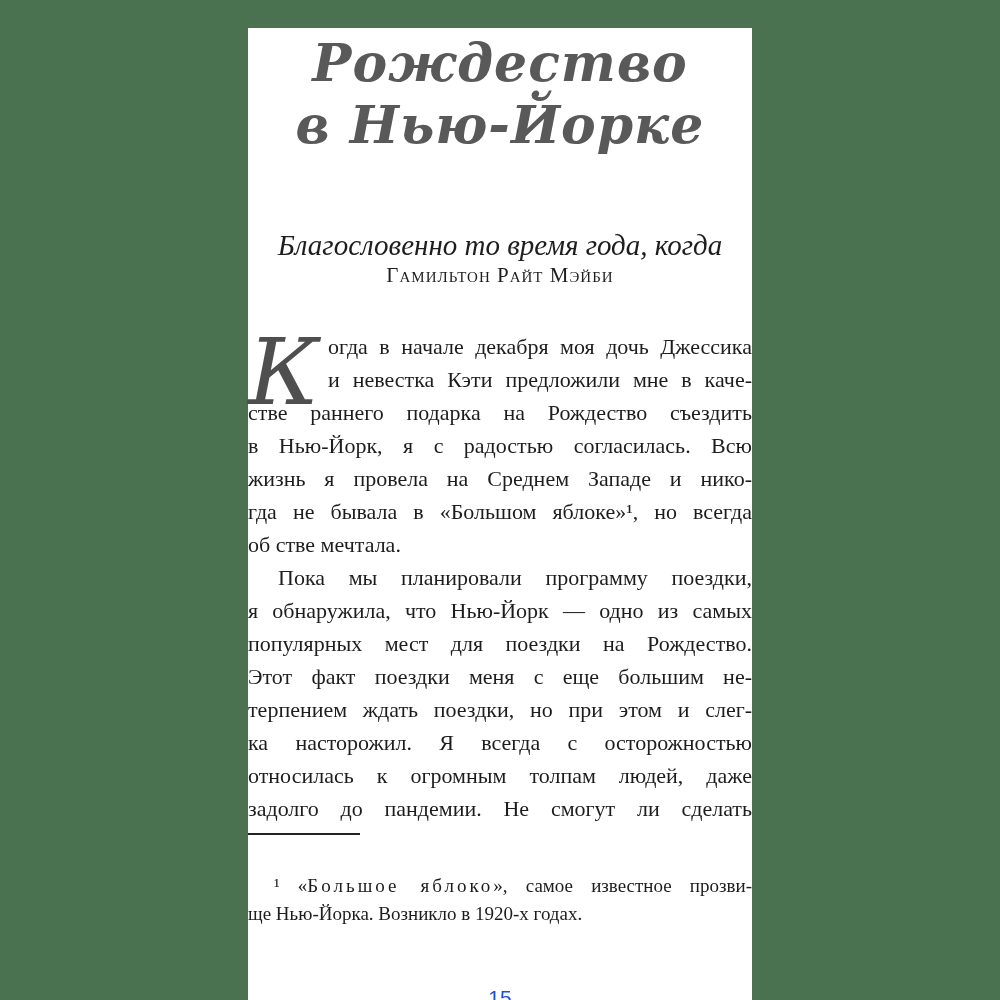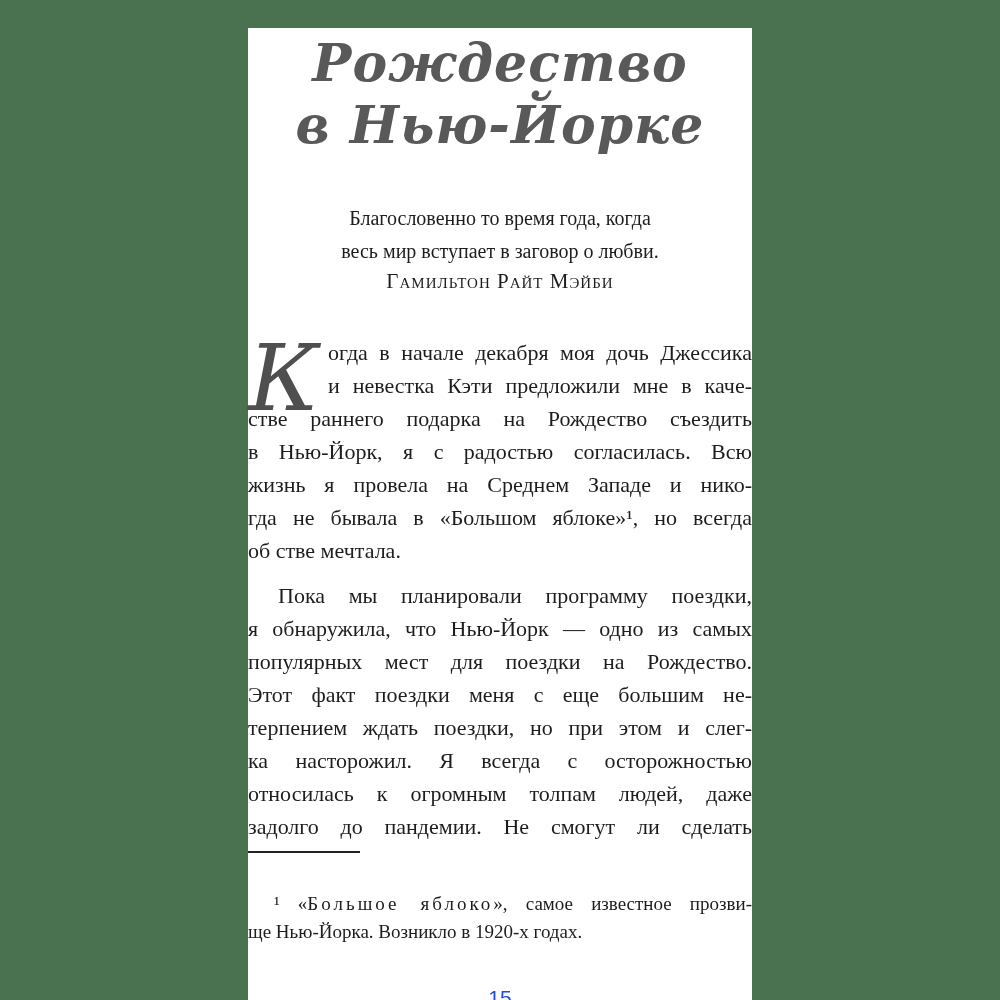--- a/index.html
+++ b/index.html
@@ -22,22 +22,23 @@
     font-family: "DejaVu Serif", serif;
     font-style: italic;
     font-weight: 700;
     font-size: 52px;
     line-height: 62px;
     letter-spacing: 1px;
     color: #595959;
   }
   
   .epigraph {
-    margin-top: 46px;
-    font-size: 20px;
+    margin-top: 73px;
+    font-style: italic;
+    font-size: 29px;
   }
   .ep-line { height: 33px; line-height: 33px; text-align: center; white-space: nowrap; }
   .attribution {
     height: 26px; line-height: 26px;
     text-align: center;
     font-variant: small-caps;
     font-size: 21px;
     letter-spacing: 1px;
   }
   
@@ -54,21 +55,21 @@
     overflow: visible;
   }
   .jl {
     height: 33px; line-height: 33px;
     overflow: hidden;
     text-align: justify;
   }
   .jl::after { content: ""; display: inline-block; width: 100%; height: 0; }
   .jl.no-j { text-align: left; }
   .jl.no-j::after { content: none; }
-  .para-2 .jl:first-child { text-indent: 30px; margin-top: 12px; }
+  .para-2 .jl:first-child { text-indent: 30px; }
   
   .footnote-rule {
     margin-top: 8px;
     width: 112px; height: 0;
     border-top: 2px solid #222222;
   }
   .footnote { margin-top: 8px; font-size: 19px; }
   .fn-line { height: 28px; line-height: 28px; overflow: hidden; }
   .fn-line1 { text-indent: 26px; text-align: justify; margin-top: 37px; }
   .fn-line1::after { content: ""; display: inline-block; width: 100%; height: 0; }
@@ -88,21 +89,20 @@
 
 <div class="page" style="background-color: rgb(255, 255, 255);">
 
   <div class="title" style="color: rgb(89, 89, 89);">
     <div>Рождество</div>
     <div>в Нью-Йорке</div>
   </div>
 
   <div class="epigraph">
       <div class="ep-line">Благословенно то время года, когда</div>
-      <div class="ep-line">весь мир вступает в заговор о любви.</div>
     </div>
 
   <div class="attribution">Гамильтон Райт Мэйби</div>
 
   <div class="body-text">
     <span class="drop-cap">К</span>
     <div class="para-1">
         <div class="jl">огда в начале декабря моя дочь Джессика</div>
         <div class="jl">и невестка Кэти предложили мне в каче-</div>
         <div class="jl">стве раннего подарка на Рождество съездить</div>

